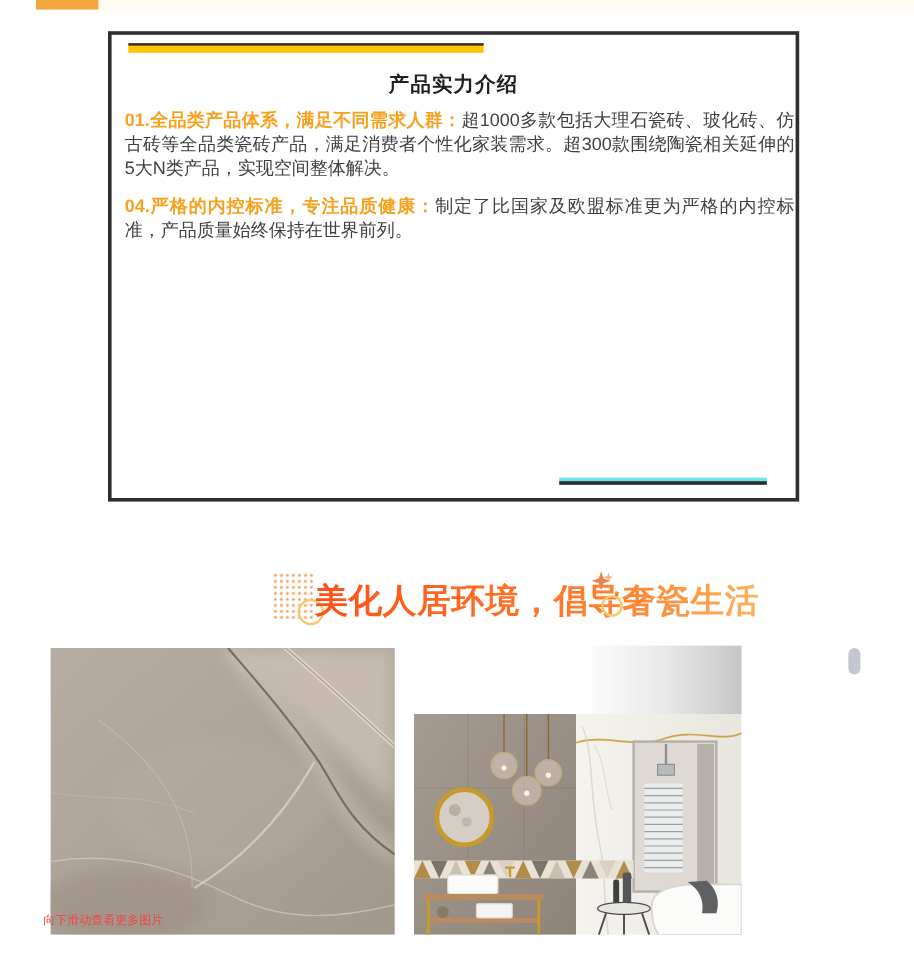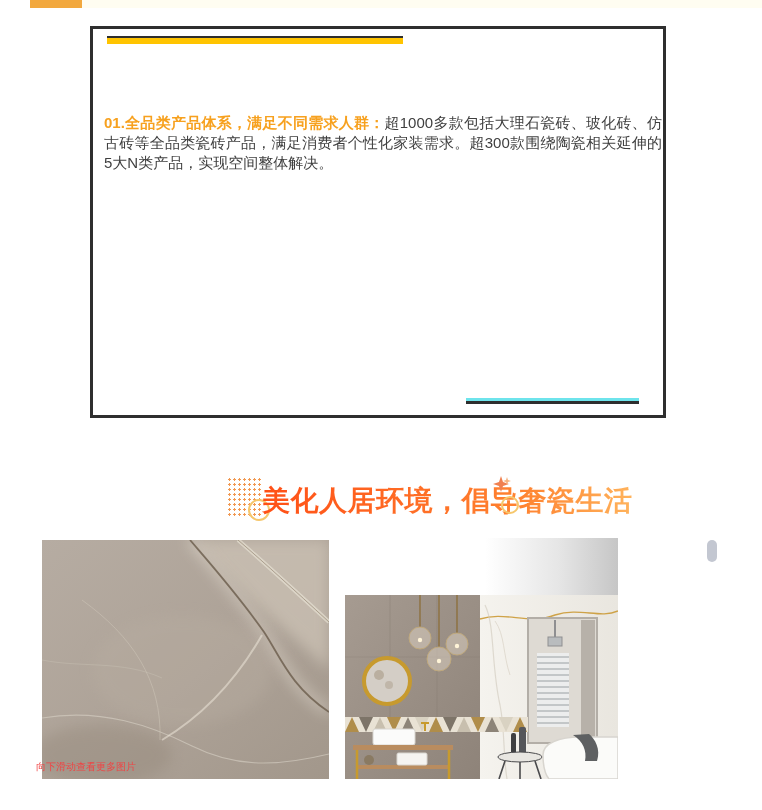--- a/index.html
+++ b/index.html
@@ -11,21 +11,21 @@
   .top-cream{position:absolute;left:48px;top:0;width:714px;height:8px;background:#fffdf1;}
   .top-orange{position:absolute;left:30px;top:0;width:52px;height:8px;background:#f2a83e;}
 
   
   .intro-box{position:absolute;left:90px;top:26px;width:576px;height:392px;
              border:3px solid #2f2f2f;background:#ffffff;}
   .accent-top{position:absolute;left:14px;top:7px;width:296px;height:8px;
               border-top:2px solid #2e2e2e;background:#ffc400;}
   .intro-title{position:absolute;left:0;right:0;top:30px;text-align:center;
                font-size:17px;font-weight:bold;color:#1f1f1f;letter-spacing:1px;}
-  .points{position:absolute;left:11px;right:1px;top:62px;margin-top:22px;}
+  .points{position:absolute;left:11px;right:1px;top:62px;}
   .point{margin:0 0 12px 0;font-size:15px;line-height:20px;color:#3f3f3f;text-align:justify;}
   .point .lead{color:#f7a11f;font-weight:bold;}
   .accent-bottom{position:absolute;right:24px;bottom:11px;width:173px;height:6px;
                  background:#6ee4ec;border-bottom:3px solid #2e2e2e;}
 
   
   .slogan-text{position:absolute;left:262px;top:482px;font-size:28px;font-weight:bold;
                letter-spacing:0.5px;color:#ff6a1e;
                background:linear-gradient(90deg,#ff4f16 0%,#ff8330 70%,#ffb35c 100%);
                -webkit-background-clip:text;background-clip:text;-webkit-text-fill-color:transparent;}
@@ -49,22 +49,24 @@
 </head>
 <body>
 
 <div id="stage">
 
   <div class="top-cream"></div>
   <div class="top-orange"></div>
 
   <div class="intro-box">
     <div class="accent-top"></div>
+    <div class="intro-title">产品实力介绍</div>
     <div class="points">
       <p class="point"><span class="lead">01.全品类产品体系，满足不同需求人群：</span><span>超1000多款包括大理石瓷砖、玻化砖、仿古砖等全品类瓷砖产品，满足消费者个性化家装需求。超300款围绕陶瓷相关延伸的5大N类产品，实现空间整体解决。</span></p>
+      <p class="point"><span class="lead">04.严格的内控标准，专注品质健康：</span><span>制定了比国家及欧盟标准更为严格的内控标准，产品质量始终保持在世界前列。</span></p>
     </div>
     <div class="accent-bottom"></div>
   </div>
 
   <div class="dot-grid"></div>
   <div class="circle-deco circle-left"></div>
   <div class="slogan-text">美化人居环境，倡导奢瓷生活</div>
   <svg class="star-deco" viewBox="0 0 20 20">
     <path d="M9 1 L11 7 L17 9 L11 11 L9 17 L7 11 L1 9 L7 7 Z" fill="#f08050"></path>
     <path d="M15 2 L16 5 L19 6 L16 7 L15 10 L14 7 L11 6 L14 5 Z" fill="#f6b27e"></path>

